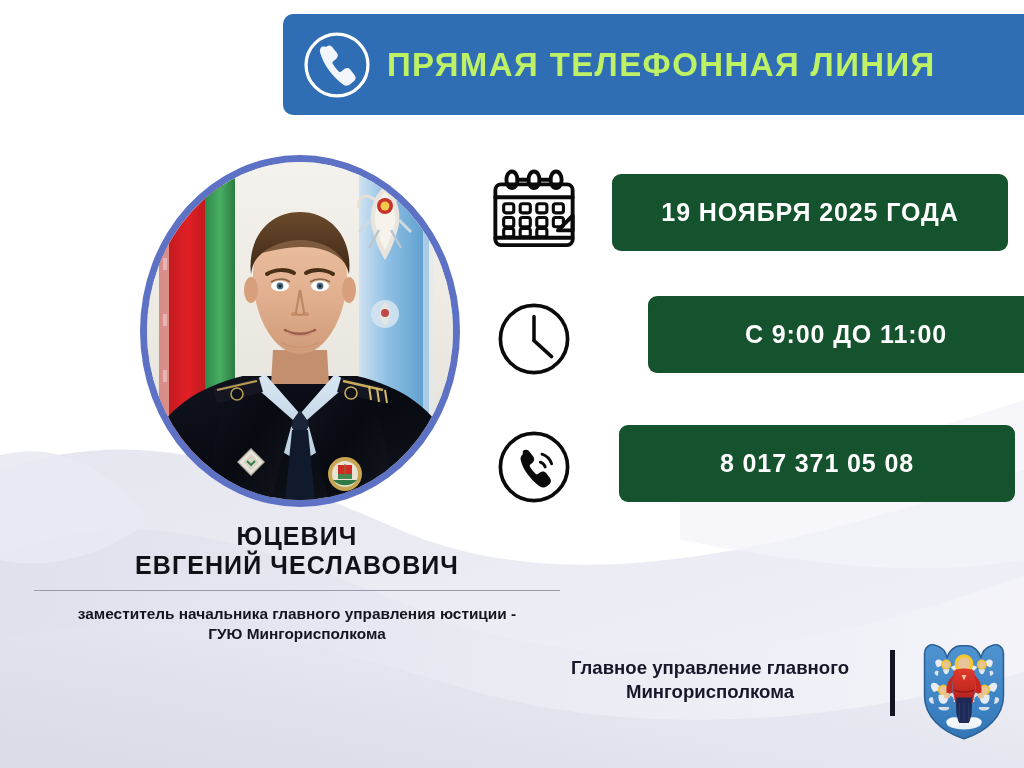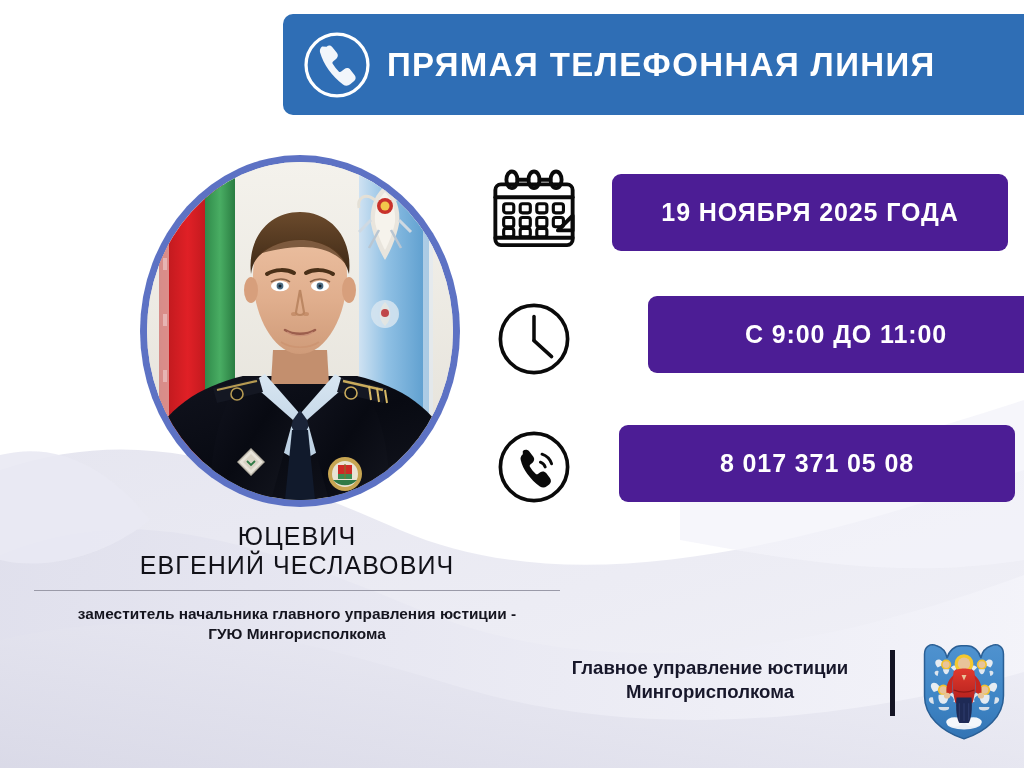--- a/index.html
+++ b/index.html
@@ -37,21 +37,21 @@
     padding-left: 18px;
     box-sizing: border-box;
   }
   .header-phone-icon {
     flex: 0 0 auto;
     width: 72px; height: 72px;
     margin-right: 14px;
     display: block;
   }
   .header-title {
-    color: #ffffff;
+    color: #bef264;
     font-size: 33px;
     font-weight: bold;
     letter-spacing: 1.4px;
     line-height: 1;
     white-space: nowrap;
     text-transform: uppercase;
     font-family: "Liberation Sans", sans-serif;
   }
 
   
@@ -94,21 +94,21 @@
   .icon-slot.cal   { top: 0px;   height: 104px; }
   .icon-slot.clock { top: 135px; height: 88px; }
   .icon-slot.phone { top: 263px; height: 88px; }
 
   
   .card {
     position: absolute;
     left: 612px;
     width: 396px;
     height: 77px;
-    background: #4c1d95;
+    background: #14532d;
     border-radius: 9px;
     display: flex;
     align-items: center;
     justify-content: center;
     box-sizing: border-box;
   }
   .card.c1 { top: 174px; }
   .card.c2 { top: 296px; margin-left: 36px; }
   .card.c3 { top: 425px; margin-left: 7px; }
   .card-text {
@@ -123,21 +123,21 @@
   
   .name-block {
     position: absolute;
     left: 14px; top: 522px;
     width: 566px;
     text-align: center;
   }
   .name-line {
     color: #111118;
     font-size: 25px;
-    font-weight: normal;
+    font-weight: bold;
     letter-spacing: 1.1px;
     line-height: 1.17;
     text-transform: uppercase;
     white-space: nowrap;
   }
   .name-divider {
     margin: 9px auto 0 auto;
     width: 526px;
     height: 1px;
     background: #9a9aa8;
@@ -444,21 +444,21 @@
     <div class="name-line">ЕВГЕНИЙ ЧЕСЛАВОВИЧ</div>
     <div class="name-divider"></div>
     <div class="position-block">
       <div class="position-line">заместитель начальника главного управления юстиции -</div>
       <div class="position-line">ГУЮ Мингорисполкома</div>
     </div>
   </div>
 
   <div class="footer">
     <div class="footer-text">
-      <div class="footer-text-line">Главное управление юстиции</div>
+      <div class="footer-text-line">Главное управление главного</div>
       <div class="footer-text-line">Мингорисполкома</div>
     </div>
     <div class="footer-divider"></div>
     <div class="emblem">
       <svg class="emblem-svg" viewBox="0 0 100 112" aria-hidden="true">
         <defs>
           <linearGradient id="shieldG" x1="0" y1="0" x2="0" y2="1">
             <stop offset="0%" stop-color="#4f92cf"></stop>
             <stop offset="55%" stop-color="#3f86c6"></stop>
             <stop offset="100%" stop-color="#3374b4"></stop>

